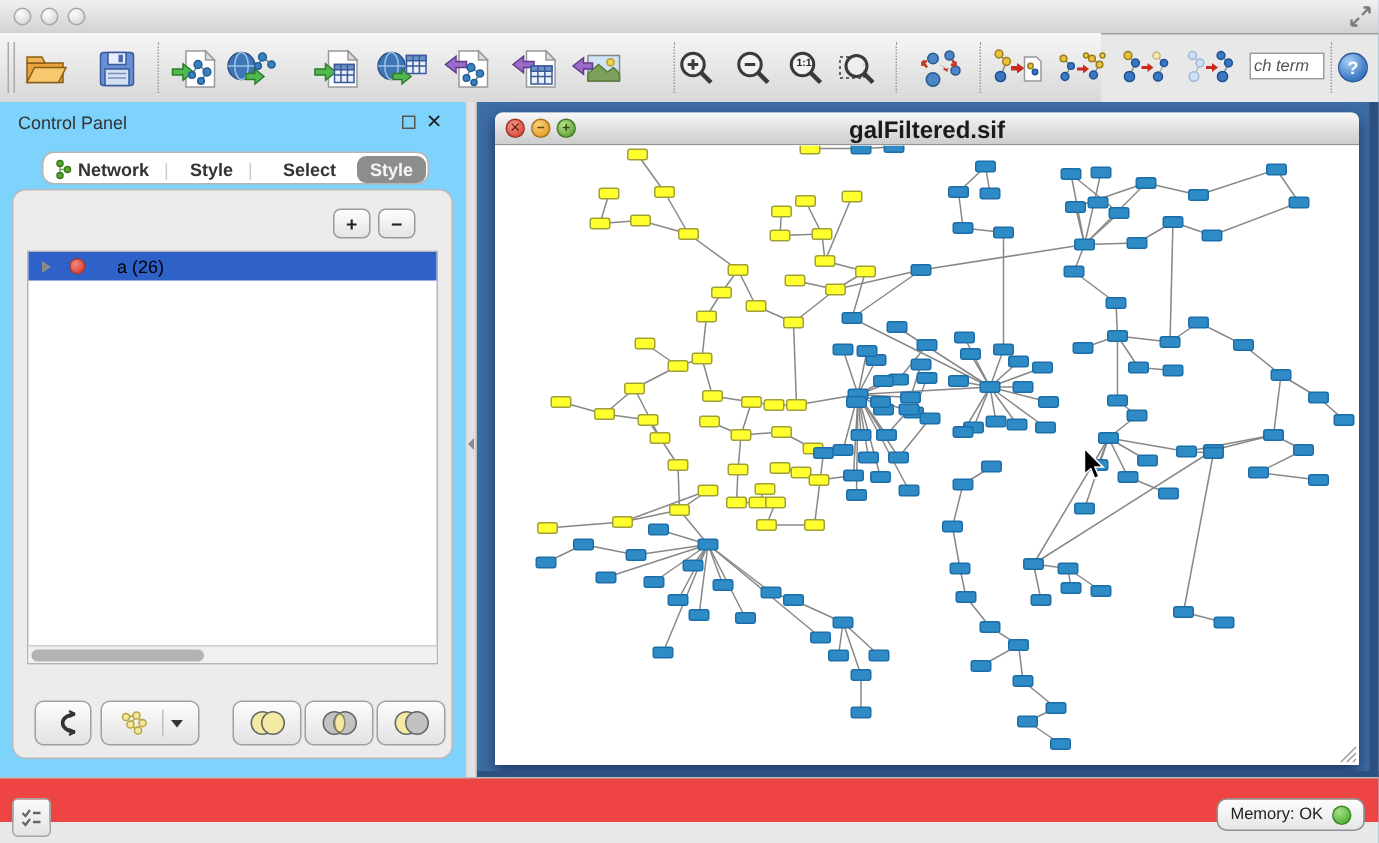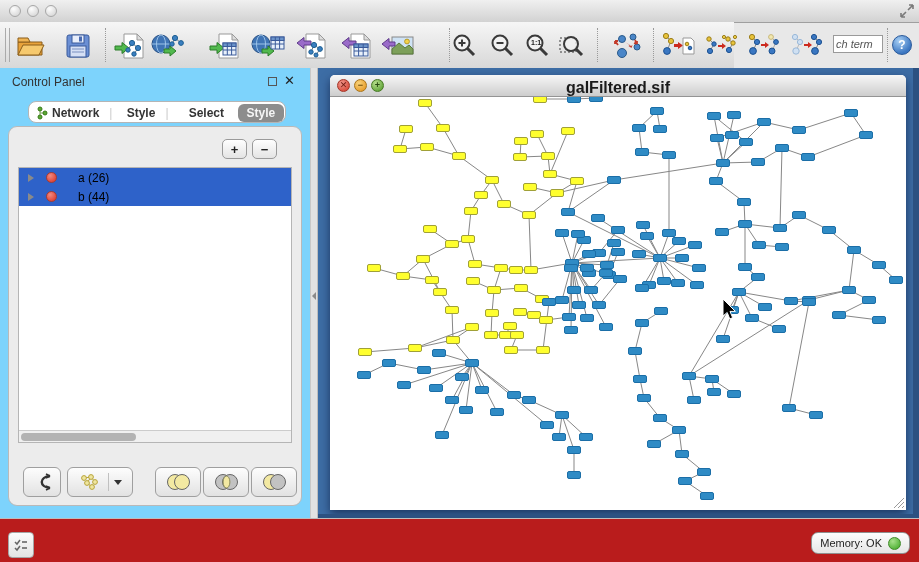--- a/index.html
+++ b/index.html
@@ -84,21 +84,21 @@
     display:flex;align-items:center;justify-content:center;font-size:9px;font-weight:bold;line-height:1;}
   .wbtn.close{background:radial-gradient(circle at 35% 30%,#f0978c,#d94f3f 75%);
     border:1px solid #a33527;color:#6e1a10;}
   .wbtn.min{background:radial-gradient(circle at 35% 30%,#f8d27a,#e8a030 75%);
     border:1px solid #a8741a;color:#6e4a08;}
   .wbtn.zoom{background:radial-gradient(circle at 35% 30%,#b8df8e,#67a83f 75%);
     border:1px solid #477a24;color:#2a4d12;}
   .nw-canvas{position:absolute;left:0;top:22px;width:576px;height:413px;background:#fff;overflow:hidden;}
   .grip{position:absolute;right:1px;bottom:1px;}
   
-  .statusbar{position:absolute;left:0;top:518px;width:919px;height:44px;background:#b91c1c;
+  .statusbar{position:absolute;left:0;top:518px;width:919px;height:30px;background:#ef4444;
     border-top:1px solid #bdbdbd;box-sizing:border-box;}
   .taskbtn{position:absolute;left:8px;top:13px;width:24px;height:24px;border:1px solid #a5a5a5;
     border-radius:4px;background:linear-gradient(#fbfbfb,#e3e3e3);
     display:flex;align-items:center;justify-content:center;}
   .membtn{position:absolute;right:9px;top:13px;height:22px;border:1px solid #8f8f8f;border-radius:7px;
     background:linear-gradient(#fdfdfd,#e6e6e6);display:flex;align-items:center;
     padding:0 8px;font-size:11px;color:#222;box-sizing:border-box;}
   .greendot{width:13px;height:13px;border-radius:50%;margin-left:6px;
     background:radial-gradient(circle at 35% 30%,#a6e08a,#55b43a 75%);
     border:1px solid #3f8a28;box-sizing:border-box;}
@@ -396,25 +396,20 @@
 
   <div class="groupbox">
     <div class="pmbtn" style="left:213px">+</div>
     <div class="pmbtn" style="left:243px">−</div>
 
     <div class="setlist">
       <div class="setrow">
         <span class="expander"></span>
         <span class="reddot"></span>
         <span class="setlabel">a (26)</span>
-      </div>
-      <div class="setrow">
-        <span class="expander"></span>
-        <span class="reddot"></span>
-        <span class="setlabel">b (44)</span>
       </div>
       <div class="hscroll">
         <div class="hthumb"></div>
       </div>
     </div>
 
     <div class="opbtn" style="left:14px;width:36px">
       <svg width="22" height="18">
         <path d="M19 3 C8 4 8 14 19 15" fill="none" stroke="#333" stroke-width="2.4"></path>
         <path d="M19 3 l-4 -2 m4 2 l-4 2" stroke="#333" stroke-width="1.6" fill="none"></path>

